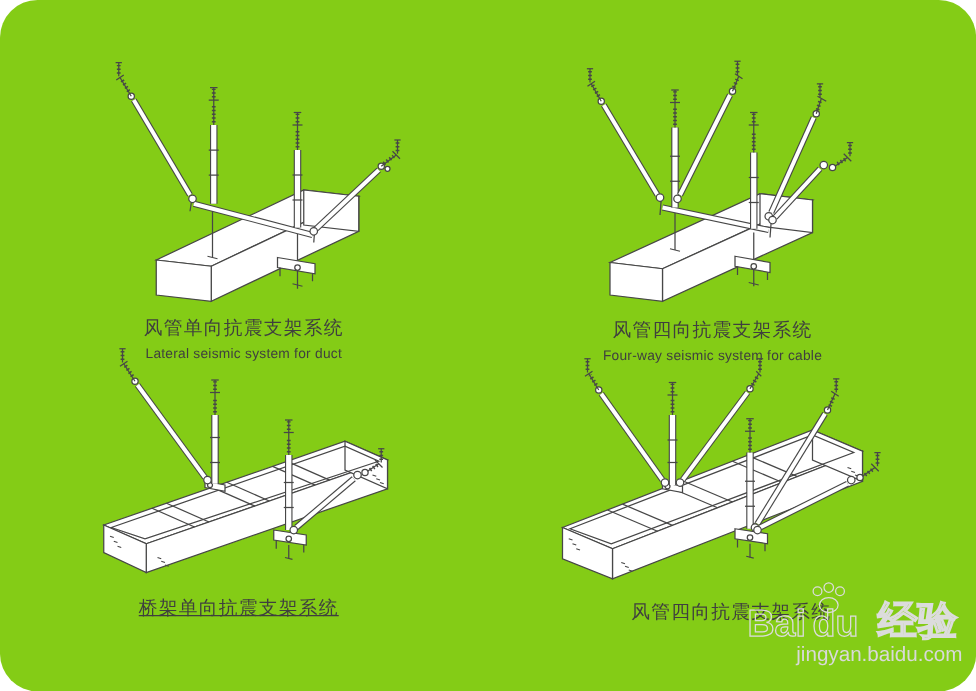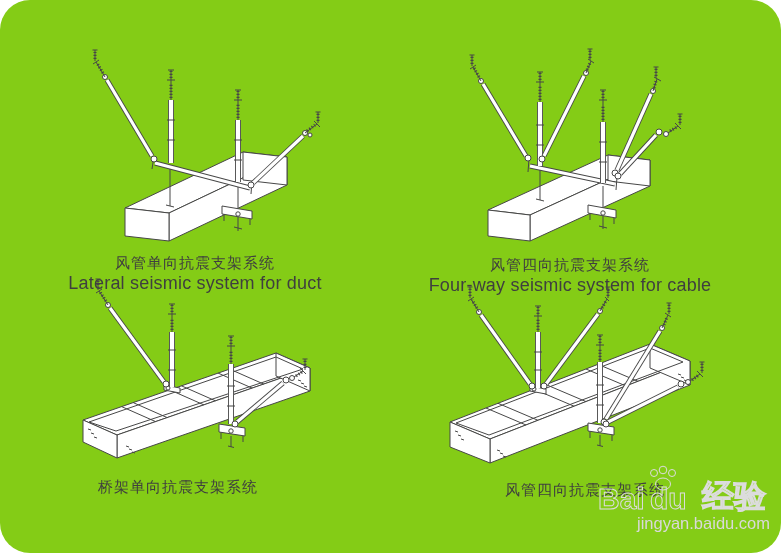--- a/index.html
+++ b/index.html
@@ -1,20 +1,20 @@
 <!DOCTYPE html>
 <html><head>
 <meta charset="utf-8">
 <style>
   html,body{margin:0;padding:0;background:#fff;}
   #canvas{position:relative;width:781px;height:553px;background:#84cc16;overflow:hidden;
           font-family:"Liberation Sans","DejaVu Sans",sans-serif;border-radius:30px;}
   .cap{position:absolute;width:320px;text-align:center;color:#3f3f3f;z-index:1;}
   .cap .zh{font-size:15px;line-height:21px;letter-spacing:1px;}
-  .cap .en{font-size:18px;line-height:21px;letter-spacing:0.2px;}
+  .cap .en{font-size:11px;line-height:21px;letter-spacing:0.2px;}
   #stage{position:absolute;left:0;top:0;z-index:2;pointer-events:none;}
   
   .ln{stroke:#474747;stroke-width:1;fill:none;}
   .wh{stroke:#474747;stroke-width:1;fill:#ffffff;}
   .co{stroke:#474747;stroke-width:5;fill:none;stroke-linecap:butt;}
   .ci{stroke:#ffffff;stroke-width:3.2;fill:none;stroke-linecap:butt;}
   .co2{stroke:#474747;stroke-width:6;fill:none;stroke-linecap:butt;}
   .ci2{stroke:#ffffff;stroke-width:4.2;fill:none;stroke-linecap:butt;}
   .thr{stroke:#474747;stroke-width:3;fill:none;stroke-dasharray:1.2 1.8;}
   .wm-outline{fill:none;stroke:#dcdcdc;stroke-width:1;}
@@ -27,21 +27,21 @@
 <div id="canvas">
 
   <div class="cap" style="left:35px;top:252px;">
     <div class="zh">风管单向抗震支架系统</div>
     <div class="en">Lateral seismic system for duct</div>
   </div>
   <div class="cap" style="left:410px;top:254px;">
     <div class="zh">风管四向抗震支架系统</div>
     <div class="en">Four-way seismic system for cable</div>
   </div>
-  <div class="cap" style="left:18px;top:476px;">
+  <div class="cap" style="left:31px;top:476px;text-decoration:underline;">
     <div class="zh">桥架单向抗震支架系统</div>
   </div>
   <div class="cap" style="left:425px;top:479px;">
     <div class="zh">风管四向抗震支架系统</div>
   </div>
 
   <svg id="stage" width="781" height="553" viewBox="0 0 781 553">
 
     <g>
       <g>

